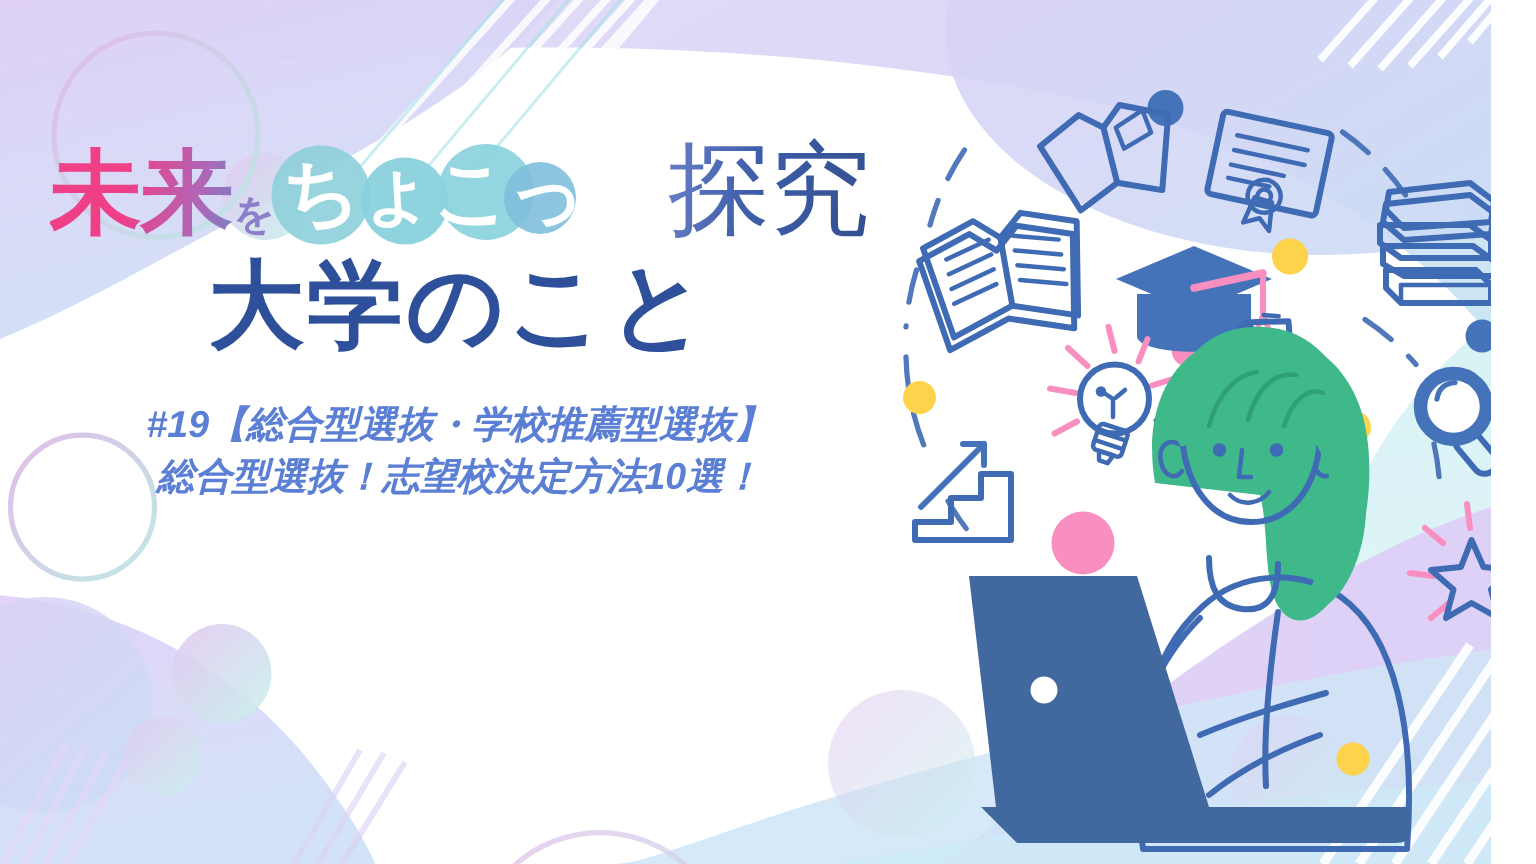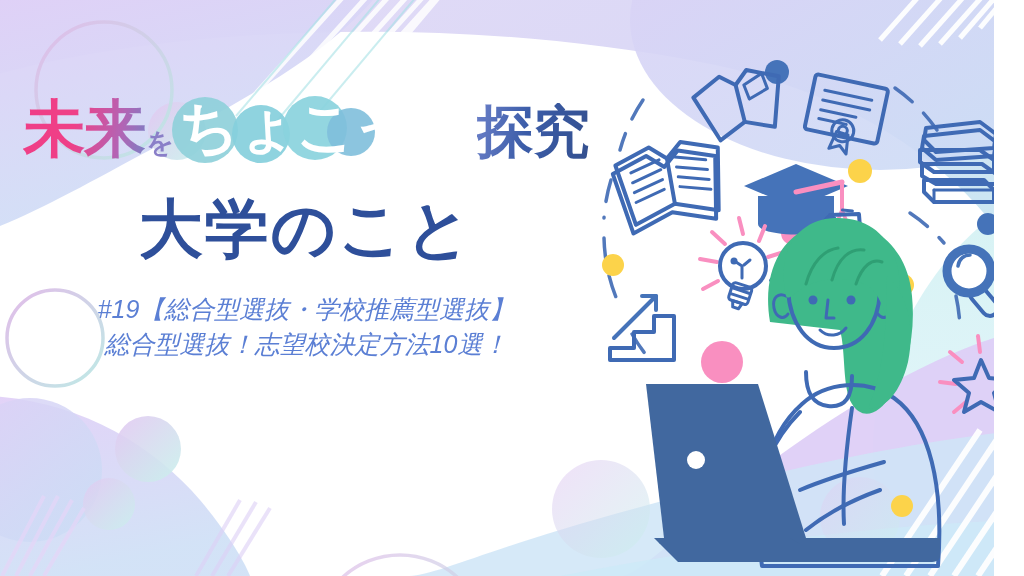--- a/index.html
+++ b/index.html
@@ -24,38 +24,38 @@
     -webkit-background-clip:text;background-clip:text;color:transparent;
     -webkit-text-fill-color:transparent;
   }
   .logo-wo{
     font-size:27px;font-weight:bold;line-height:1;
     color:#8a7fc8;margin:0 1px 3px 1px;
   }
   .bubble-wrap{position:relative;display:flex;align-items:center;margin:0 2px 2px 0;height:62px;}
   .bubble-wrap .bubbles{position:absolute;left:-10px;top:-4px;}
   .logo-choko{
-    position:relative;z-index:2;font-size:59px;font-weight:bold;line-height:1;
+    position:relative;z-index:2;font-size:51px;font-weight:bold;line-height:1;
     color:#ffffff;letter-spacing:-2px;padding:0 4px;
   }
   .logo-tankyu{
-    font-size:57px;font-weight:bold;line-height:1;letter-spacing:-1px;
+    font-size:68px;font-weight:normal;line-height:1;letter-spacing:-1px;
     background:linear-gradient(100deg,#6a7fc8 0%,#3b5ca8 45%,#34508f 100%);
     -webkit-background-clip:text;background-clip:text;color:transparent;
     -webkit-text-fill-color:transparent;
   }
 
   .main-title{
-    margin-top:34px;color:#2e4f9a;font-weight:bold;
+    margin-top:8px;color:#2e4f9a;font-weight:bold;
     font-size:64px;line-height:1.12;letter-spacing:2px;text-align:center;
   }
   .main-title .l2{letter-spacing:0px;}
 
   .subtitle{
-    margin-top:26px;color:#5b7fd4;font-weight:normal;font-style:italic;
+    margin-top:26px;color:#5b7fd4;font-weight:bold;font-style:italic;
     font-size:25px;line-height:1.42;letter-spacing:0px;
   }
 </style>
 </head>
 <body>
 
 <div class="stage">
 
   <svg class="full" viewBox="0 0 1024 576">
     <defs>

